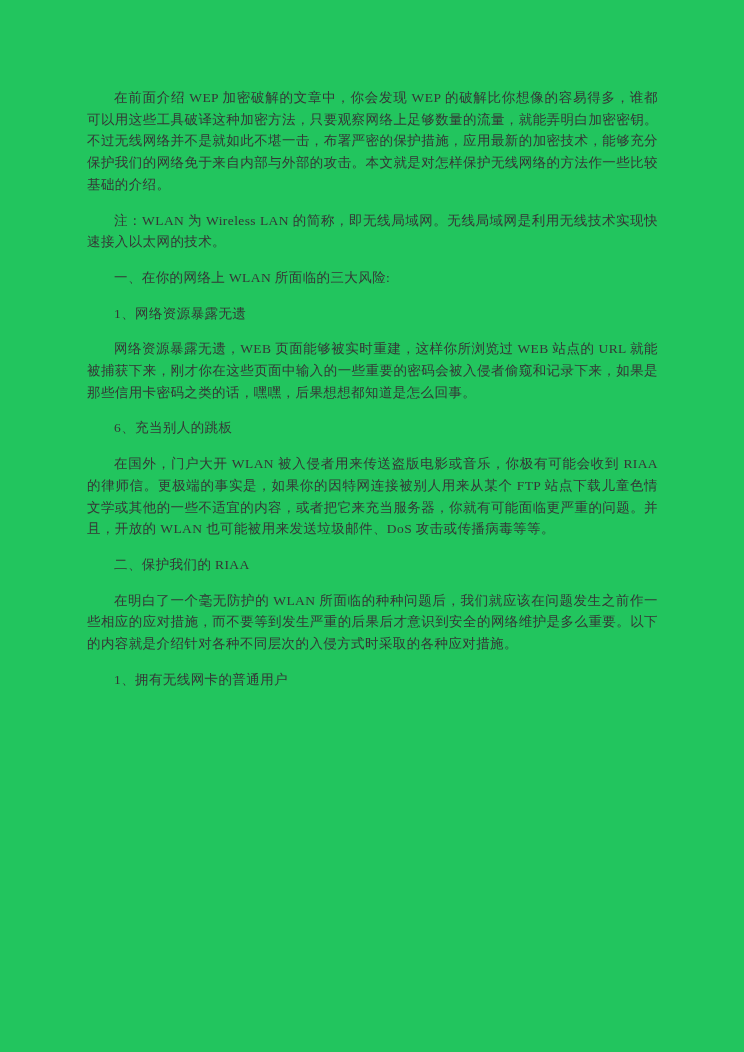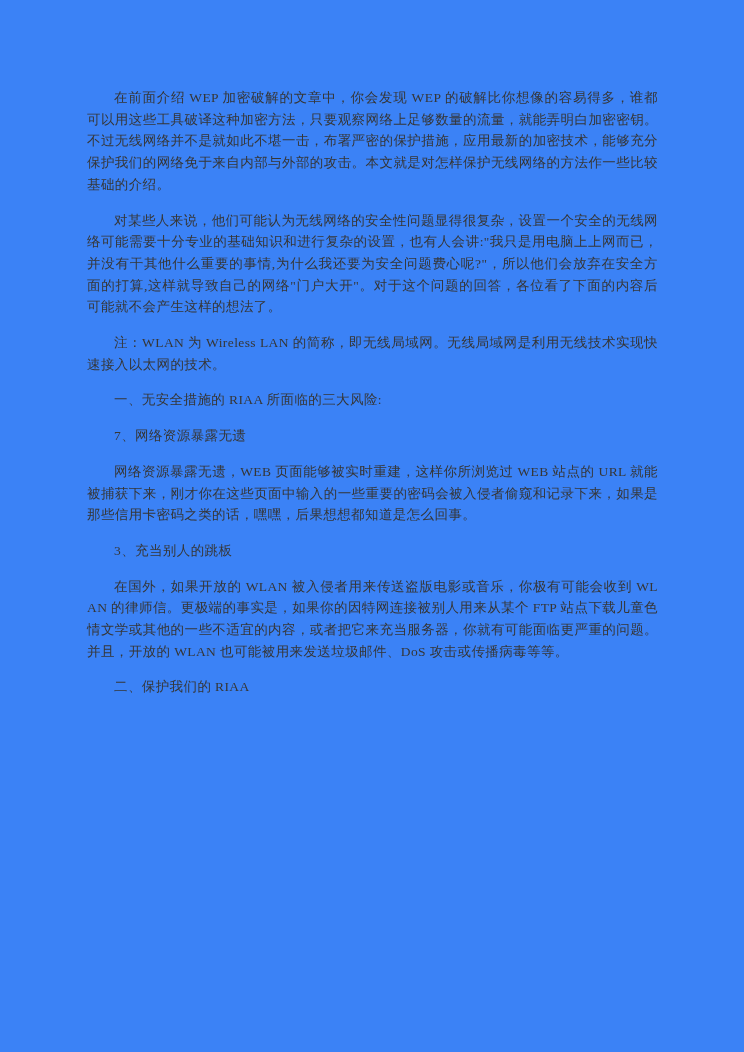--- a/index.html
+++ b/index.html
@@ -11,39 +11,40 @@
     width: 744px;
     height: 1052px;
     overflow: hidden;
     font-family: "Liberation Serif", "DejaVu Serif", serif;
   }
   .page {
     box-sizing: border-box;
     width: 744px;
     height: 1052px;
     padding: 87px 86px 0 87px;
-    background: #3b82f6;
+    background: #22c55e;
   }
   .para {
     margin: 0 0 14px 0;
     font-size: 13.5px;
     line-height: 21.7px;
     color: #363636;
     text-align: justify;
     text-indent: 2em;
     letter-spacing: 0.4px;
     word-break: break-all;
   }
 </style>
 </head>
 <body>
 
 <div class="page">
   <p class="para">在前面介绍 WEP 加密破解的文章中，你会发现 WEP 的破解比你想像的容易得多，谁都可以用这些工具破译这种加密方法，只要观察网络上足够数量的流量，就能弄明白加密密钥。不过无线网络并不是就如此不堪一击，布署严密的保护措施，应用最新的加密技术，能够充分保护我们的网络免于来自内部与外部的攻击。本文就是对怎样保护无线网络的方法作一些比较基础的介绍。</p>
-  <p class="para">对某些人来说，他们可能认为无线网络的安全性问题显得很复杂，设置一个安全的无线网络可能需要十分专业的基础知识和进行复杂的设置，也有人会讲:"我只是用电脑上上网而已，并没有干其他什么重要的事情,为什么我还要为安全问题费心呢?"，所以他们会放弃在安全方面的打算,这样就导致自己的网络"门户大开"。对于这个问题的回答，各位看了下面的内容后可能就不会产生这样的想法了。</p>
   <p class="para">注：WLAN 为 Wireless LAN 的简称，即无线局域网。无线局域网是利用无线技术实现快速接入以太网的技术。</p>
-  <p class="para">一、无安全措施的 RIAA 所面临的三大风险:</p>
-  <p class="para">7、网络资源暴露无遗</p>
+  <p class="para">一、在你的网络上 WLAN 所面临的三大风险:</p>
+  <p class="para">1、网络资源暴露无遗</p>
   <p class="para">网络资源暴露无遗，WEB 页面能够被实时重建，这样你所浏览过 WEB 站点的 URL 就能被捕获下来，刚才你在这些页面中输入的一些重要的密码会被入侵者偷窥和记录下来，如果是那些信用卡密码之类的话，嘿嘿，后果想想都知道是怎么回事。</p>
-  <p class="para">3、充当别人的跳板</p>
-  <p class="para">在国外，如果开放的 WLAN 被入侵者用来传送盗版电影或音乐，你极有可能会收到 WLAN 的律师信。更极端的事实是，如果你的因特网连接被别人用来从某个 FTP 站点下载儿童色情文学或其他的一些不适宜的内容，或者把它来充当服务器，你就有可能面临更严重的问题。并且，开放的 WLAN 也可能被用来发送垃圾邮件、DoS 攻击或传播病毒等等。</p>
+  <p class="para">6、充当别人的跳板</p>
+  <p class="para">在国外，门户大开 WLAN 被入侵者用来传送盗版电影或音乐，你极有可能会收到 RIAA 的律师信。更极端的事实是，如果你的因特网连接被别人用来从某个 FTP 站点下载儿童色情文学或其他的一些不适宜的内容，或者把它来充当服务器，你就有可能面临更严重的问题。并且，开放的 WLAN 也可能被用来发送垃圾邮件、DoS 攻击或传播病毒等等。</p>
   <p class="para">二、保护我们的 RIAA</p>
+  <p class="para">在明白了一个毫无防护的 WLAN 所面临的种种问题后，我们就应该在问题发生之前作一些相应的应对措施，而不要等到发生严重的后果后才意识到安全的网络维护是多么重要。以下的内容就是介绍针对各种不同层次的入侵方式时采取的各种应对措施。</p>
+  <p class="para">1、拥有无线网卡的普通用户</p>
 </div>
 
 </body></html>

